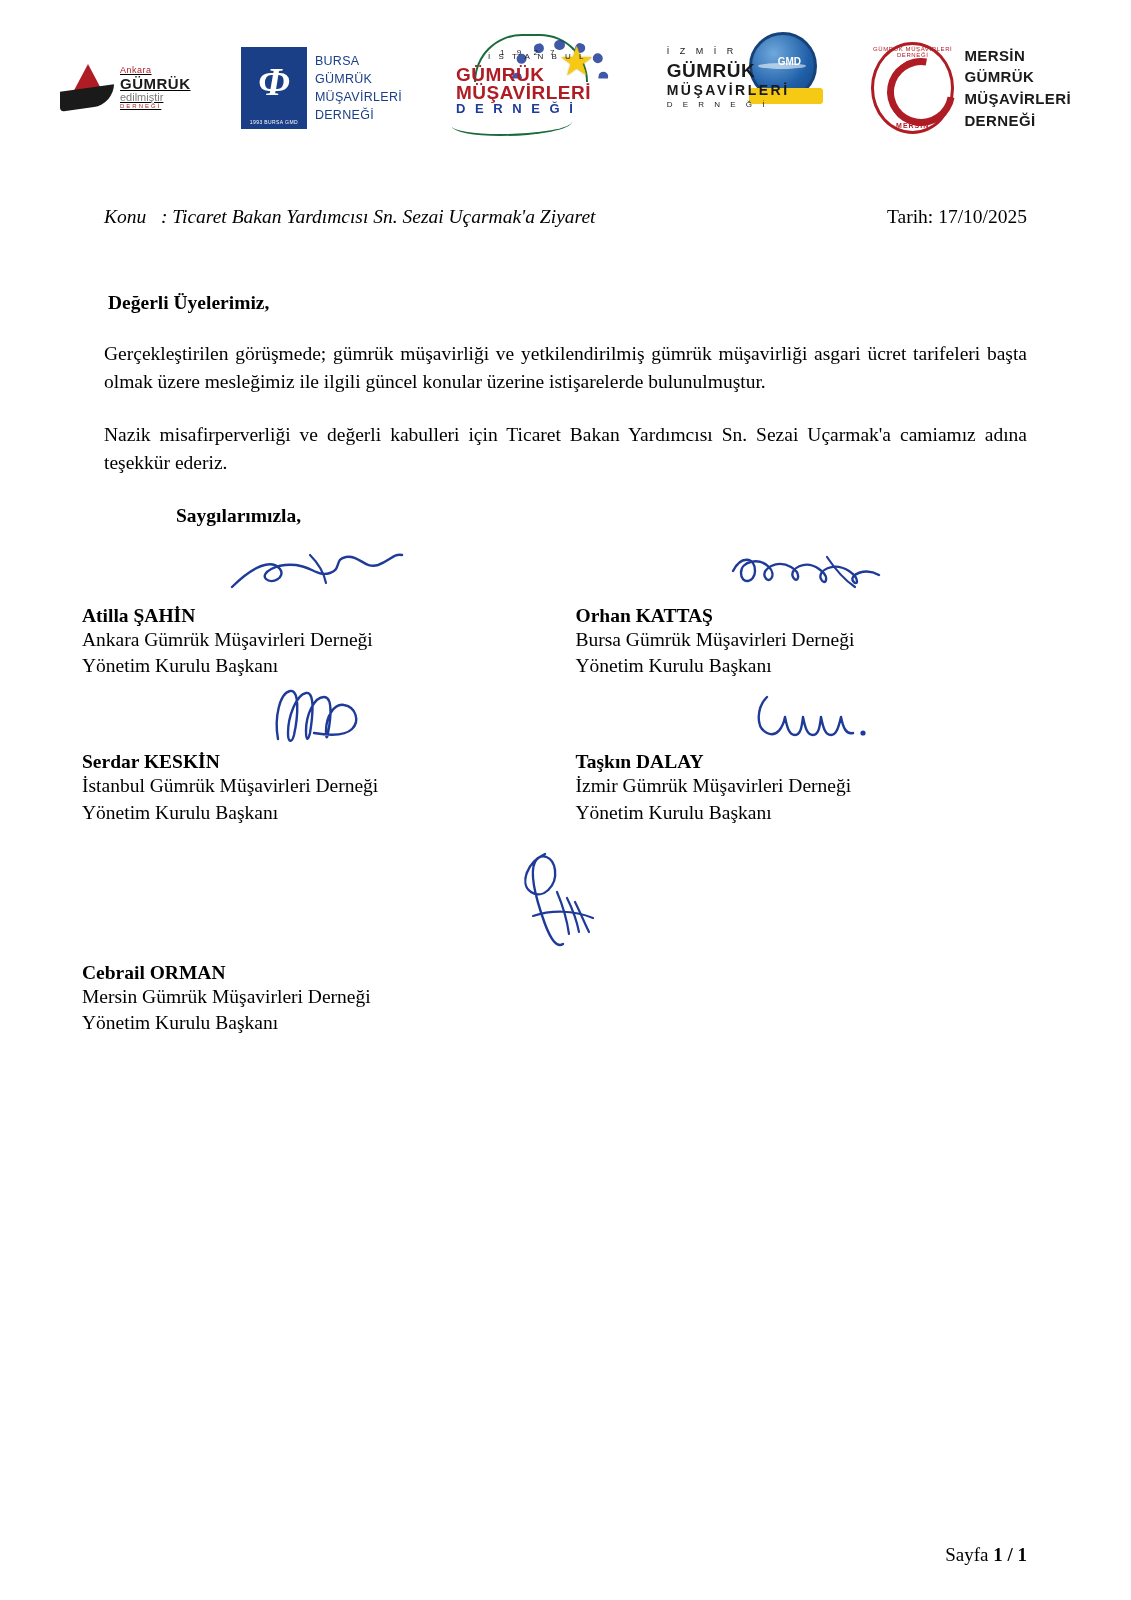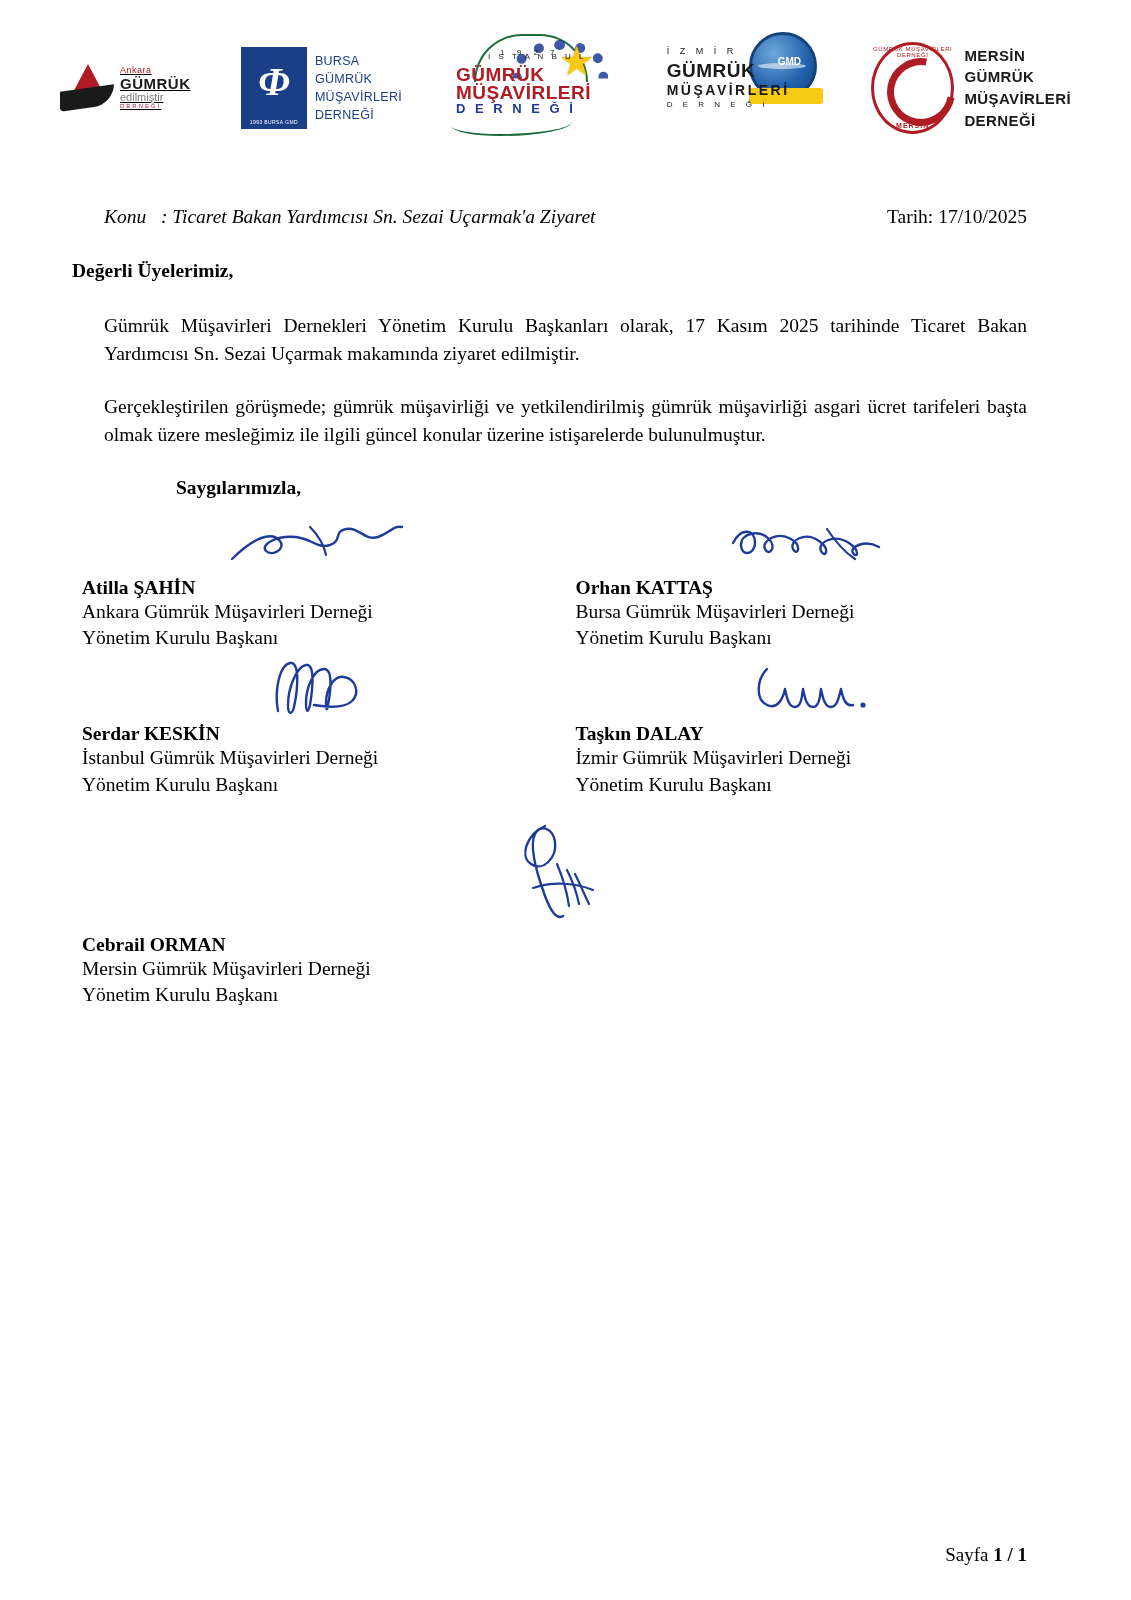--- a/index.html
+++ b/index.html
@@ -266,22 +266,22 @@
     display: flex;
     justify-content: space-between;
     align-items: baseline;
     padding: 48px 104px 0 104px;
     font-size: 19.5px;
   }
   .meta-subject { white-space: pre; font-style: italic; }
   .meta-date { white-space: pre; }
 
   .salutation {
-    margin: 32px 0 0 0;
-    padding-left: 72px;
+    margin: 64px 0 0 0;
+    padding-left: 108px;
     font-weight: bold;
     font-size: 19.5px;
   }
 
   .body-text {
     padding: 0 104px;
     margin-top: 30px;
     font-size: 19.5px;
     line-height: 1.42;
     text-align: justify;
@@ -415,22 +415,22 @@
 
   </div>
 
   <div class="meta-row">
     <div class="meta-subject">Konu   : Ticaret Bakan Yardımcısı Sn. Sezai Uçarmak'a Ziyaret</div>
     <div class="meta-date">Tarih: 17/10/2025</div>
   </div>
 
   <div class="salutation">Değerli Üyelerimiz,</div>
 
-  <div class="body-text p1">Gümrük Müşavirleri Dernekleri Yönetim Kurulu Başkanları olarak, 17 Kasım 2025 tarihinde Ticaret Bakan Yardımcısı Sn. Sezai Uçarmak makamında ziyaret edilmiştir.</div>
   <div class="body-text p2">Gerçekleştirilen görüşmede; gümrük müşavirliği ve yetkilendirilmiş gümrük müşavirliği asgari ücret tarifeleri başta olmak üzere mesleğimiz ile ilgili güncel konular üzerine istişarelerde bulunulmuştur.</div>
+  <div class="body-text p3">Nazik misafirperverliği ve değerli kabulleri için Ticaret Bakan Yardımcısı Sn. Sezai Uçarmak'a camiamız adına teşekkür ederiz.</div>
 
   <div class="closing">Saygılarımızla,</div>
 
   <div class="sig-grid">
 
     <div class="sig-cell">
       <div class="sig-mark">
         <svg width="210" height="60" viewBox="0 0 210 60">
           <path d="M18 44 C40 22 58 16 66 26 C72 34 58 42 52 36 C46 30 62 20 82 22
                    C98 24 104 34 116 30 C128 26 120 16 132 14 C146 12 150 26 164 22

